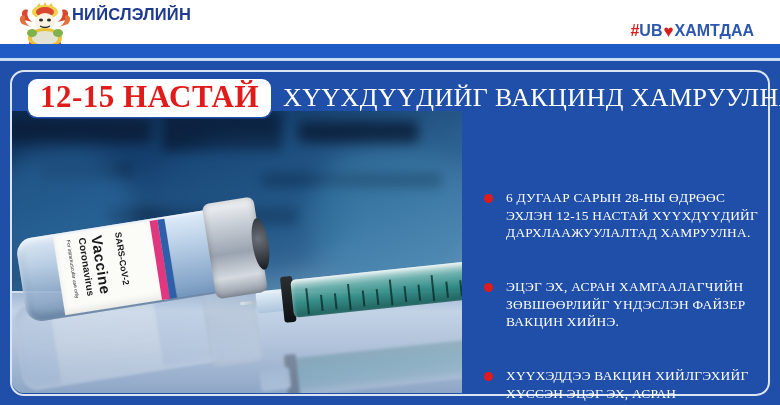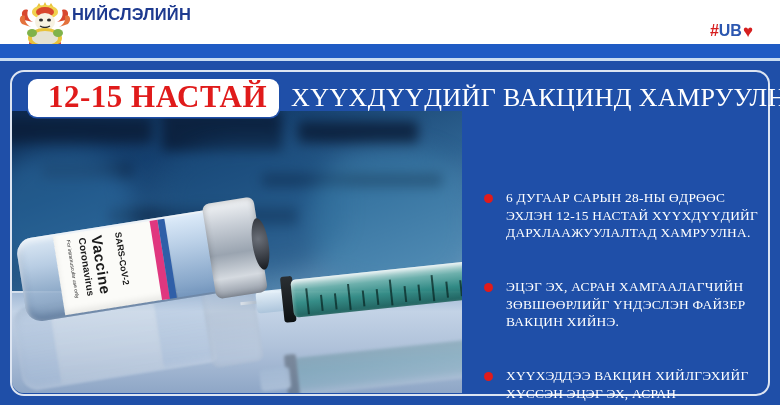--- a/index.html
+++ b/index.html
@@ -106,21 +106,21 @@
     left: 0; top: 14px;
     width: 780px; height: 46px;
     display: flex;
     align-items: center;
     z-index: 5;
   }
   .title-pill {
     margin-left: 28px;
     background: #ffffff;
     border-radius: 9px;
-    padding: 2px 12px 4px 20px;
+    padding: 2px 12px 4px 12px;
     box-shadow: 0 0 0 1.5px #1f4fa8;
     display: inline-block;
   }
   .title-pill span {
     font-family: "Liberation Serif", serif;
     font-weight: bold;
     font-size: 31px;
     color: #e01b1b;
     letter-spacing: 0.5px;
     line-height: 1.05;
@@ -375,20 +375,21 @@
         </g>
       </svg>
     </div>
     <div class="org-name">
       <span class="org-line1">НИЙСЛЭЛИЙН</span>
     </div>
     <div class="hashtag">
       <span class="hash-sym">#</span>
         <span class="hash-ub">UB</span>
         <span class="hash-heart">♥</span>
+        <span class="hash-word">ХАМТДАА</span>
     </div>
   </div>
 
   <div class="band"></div>
   <div class="band-line"></div>
 
   <div class="panel">
 
     <div class="panel-frame"></div>
 

